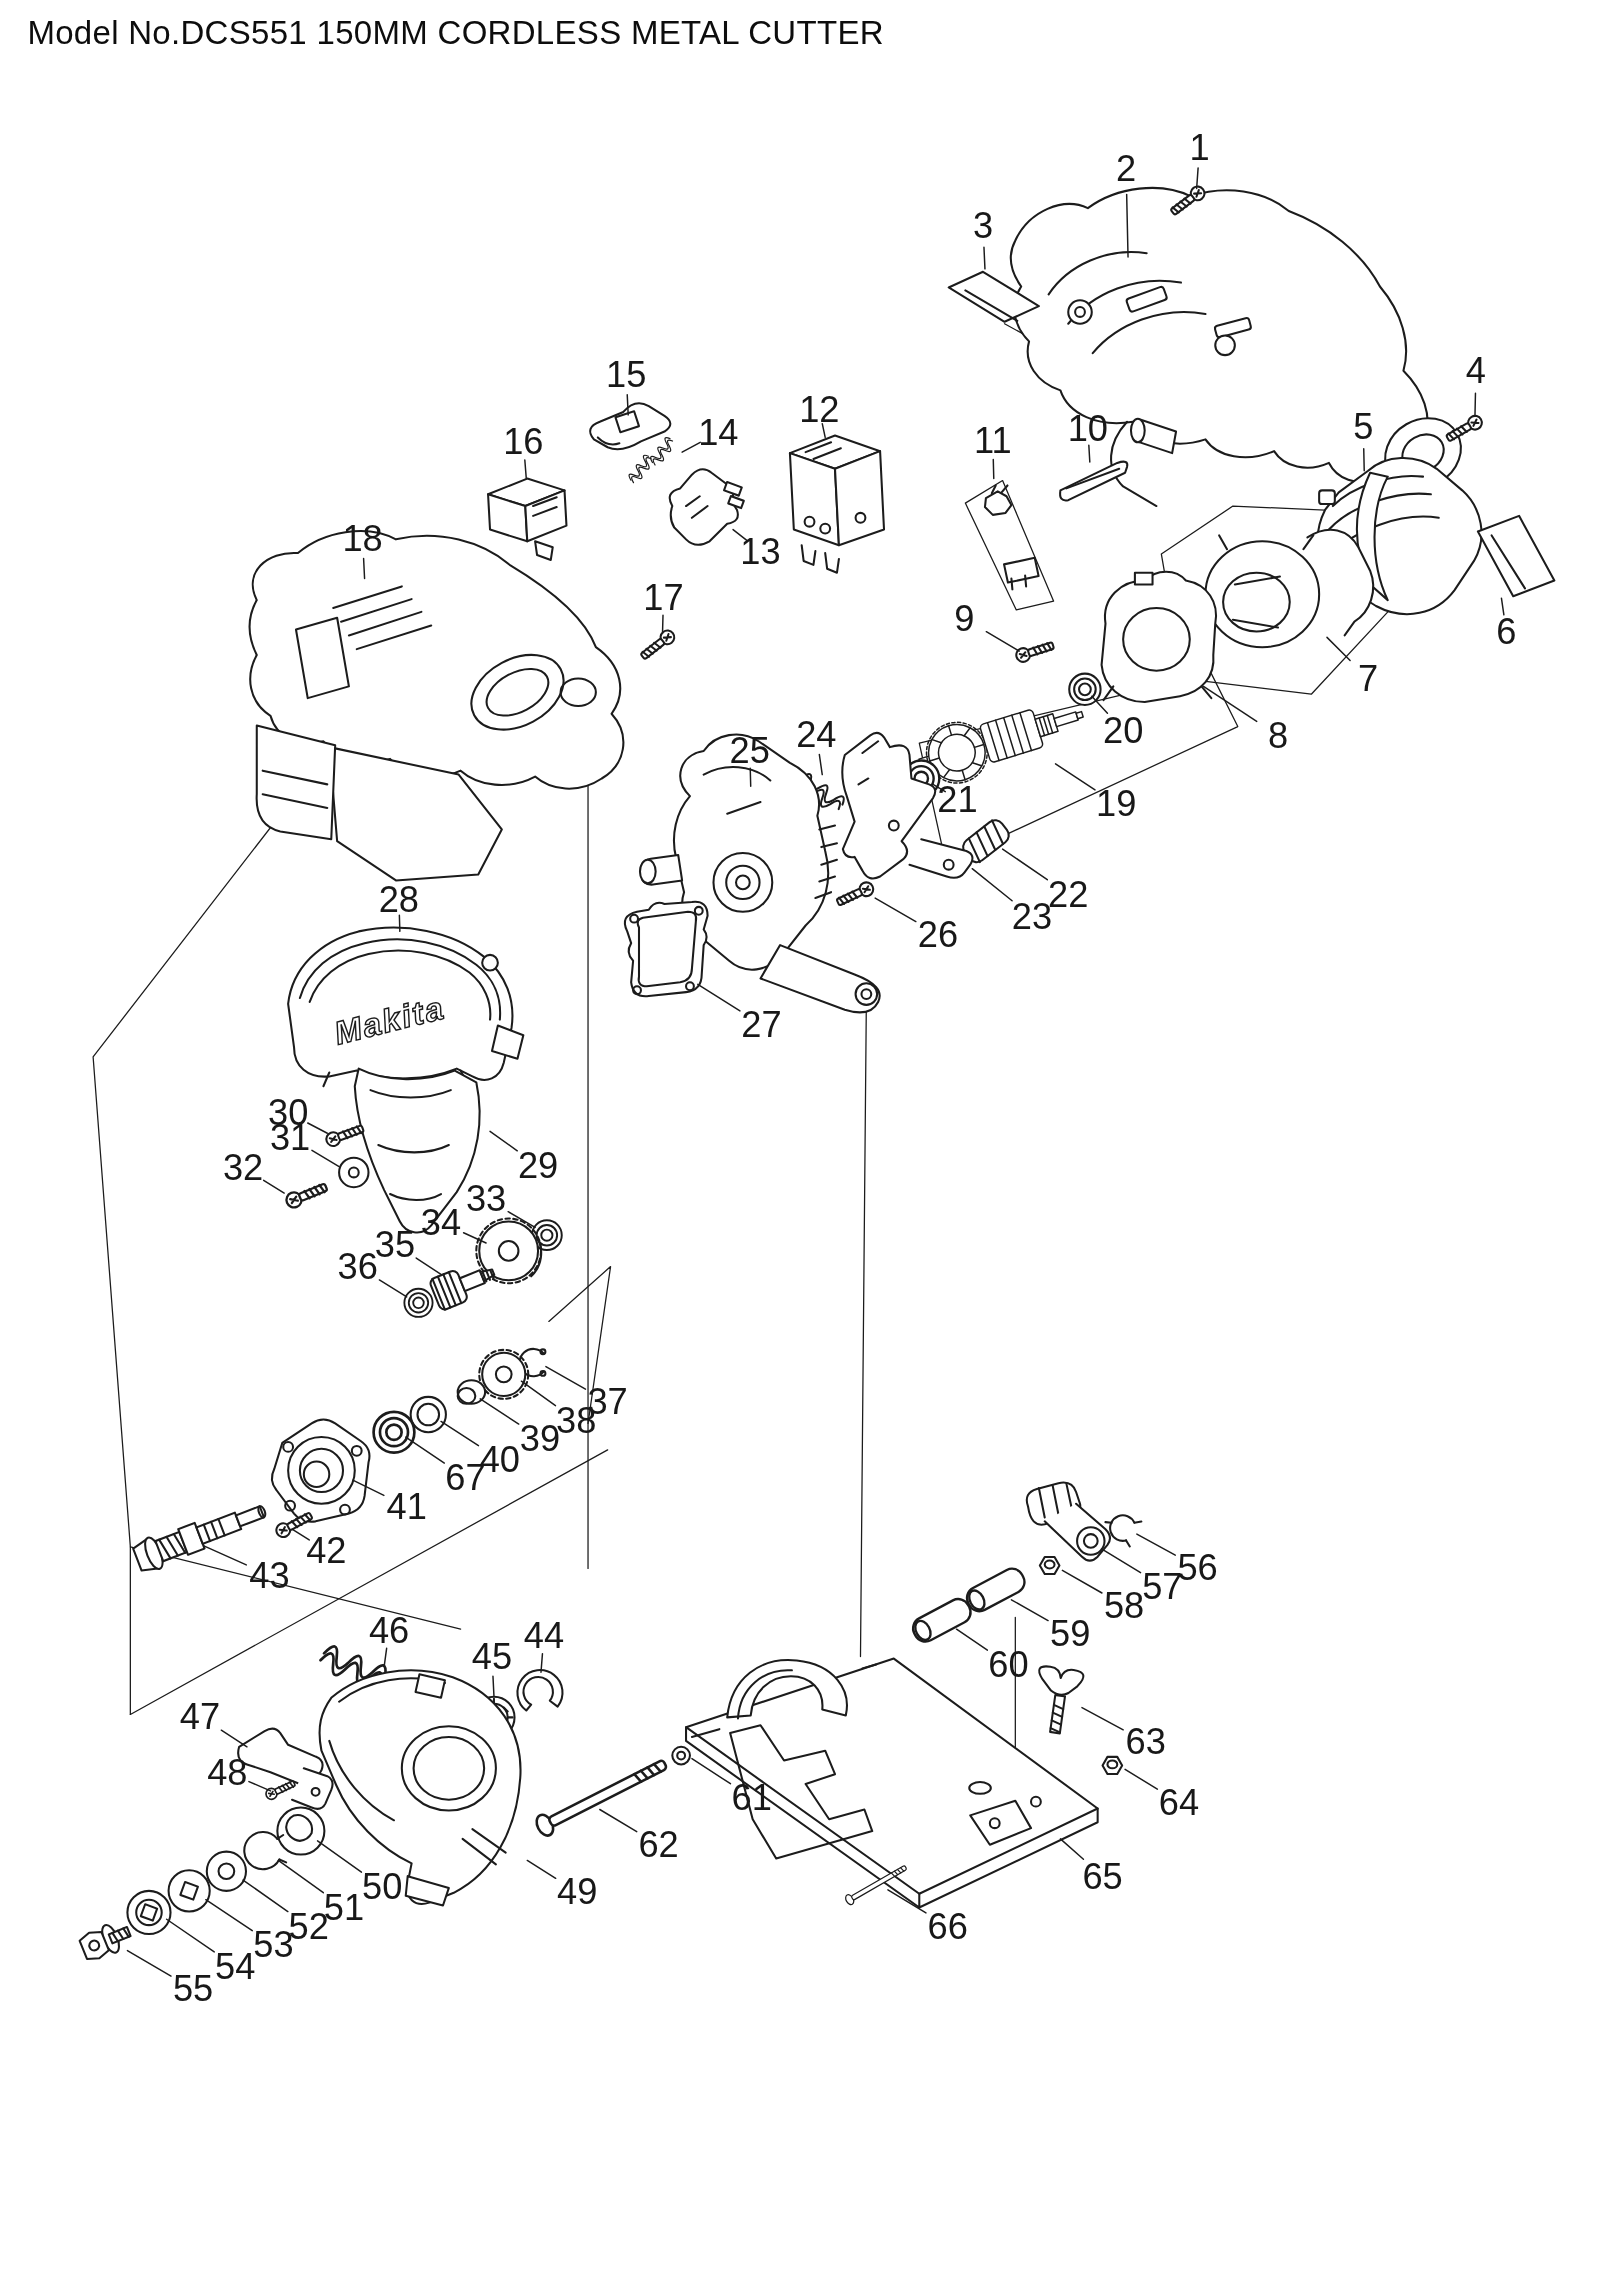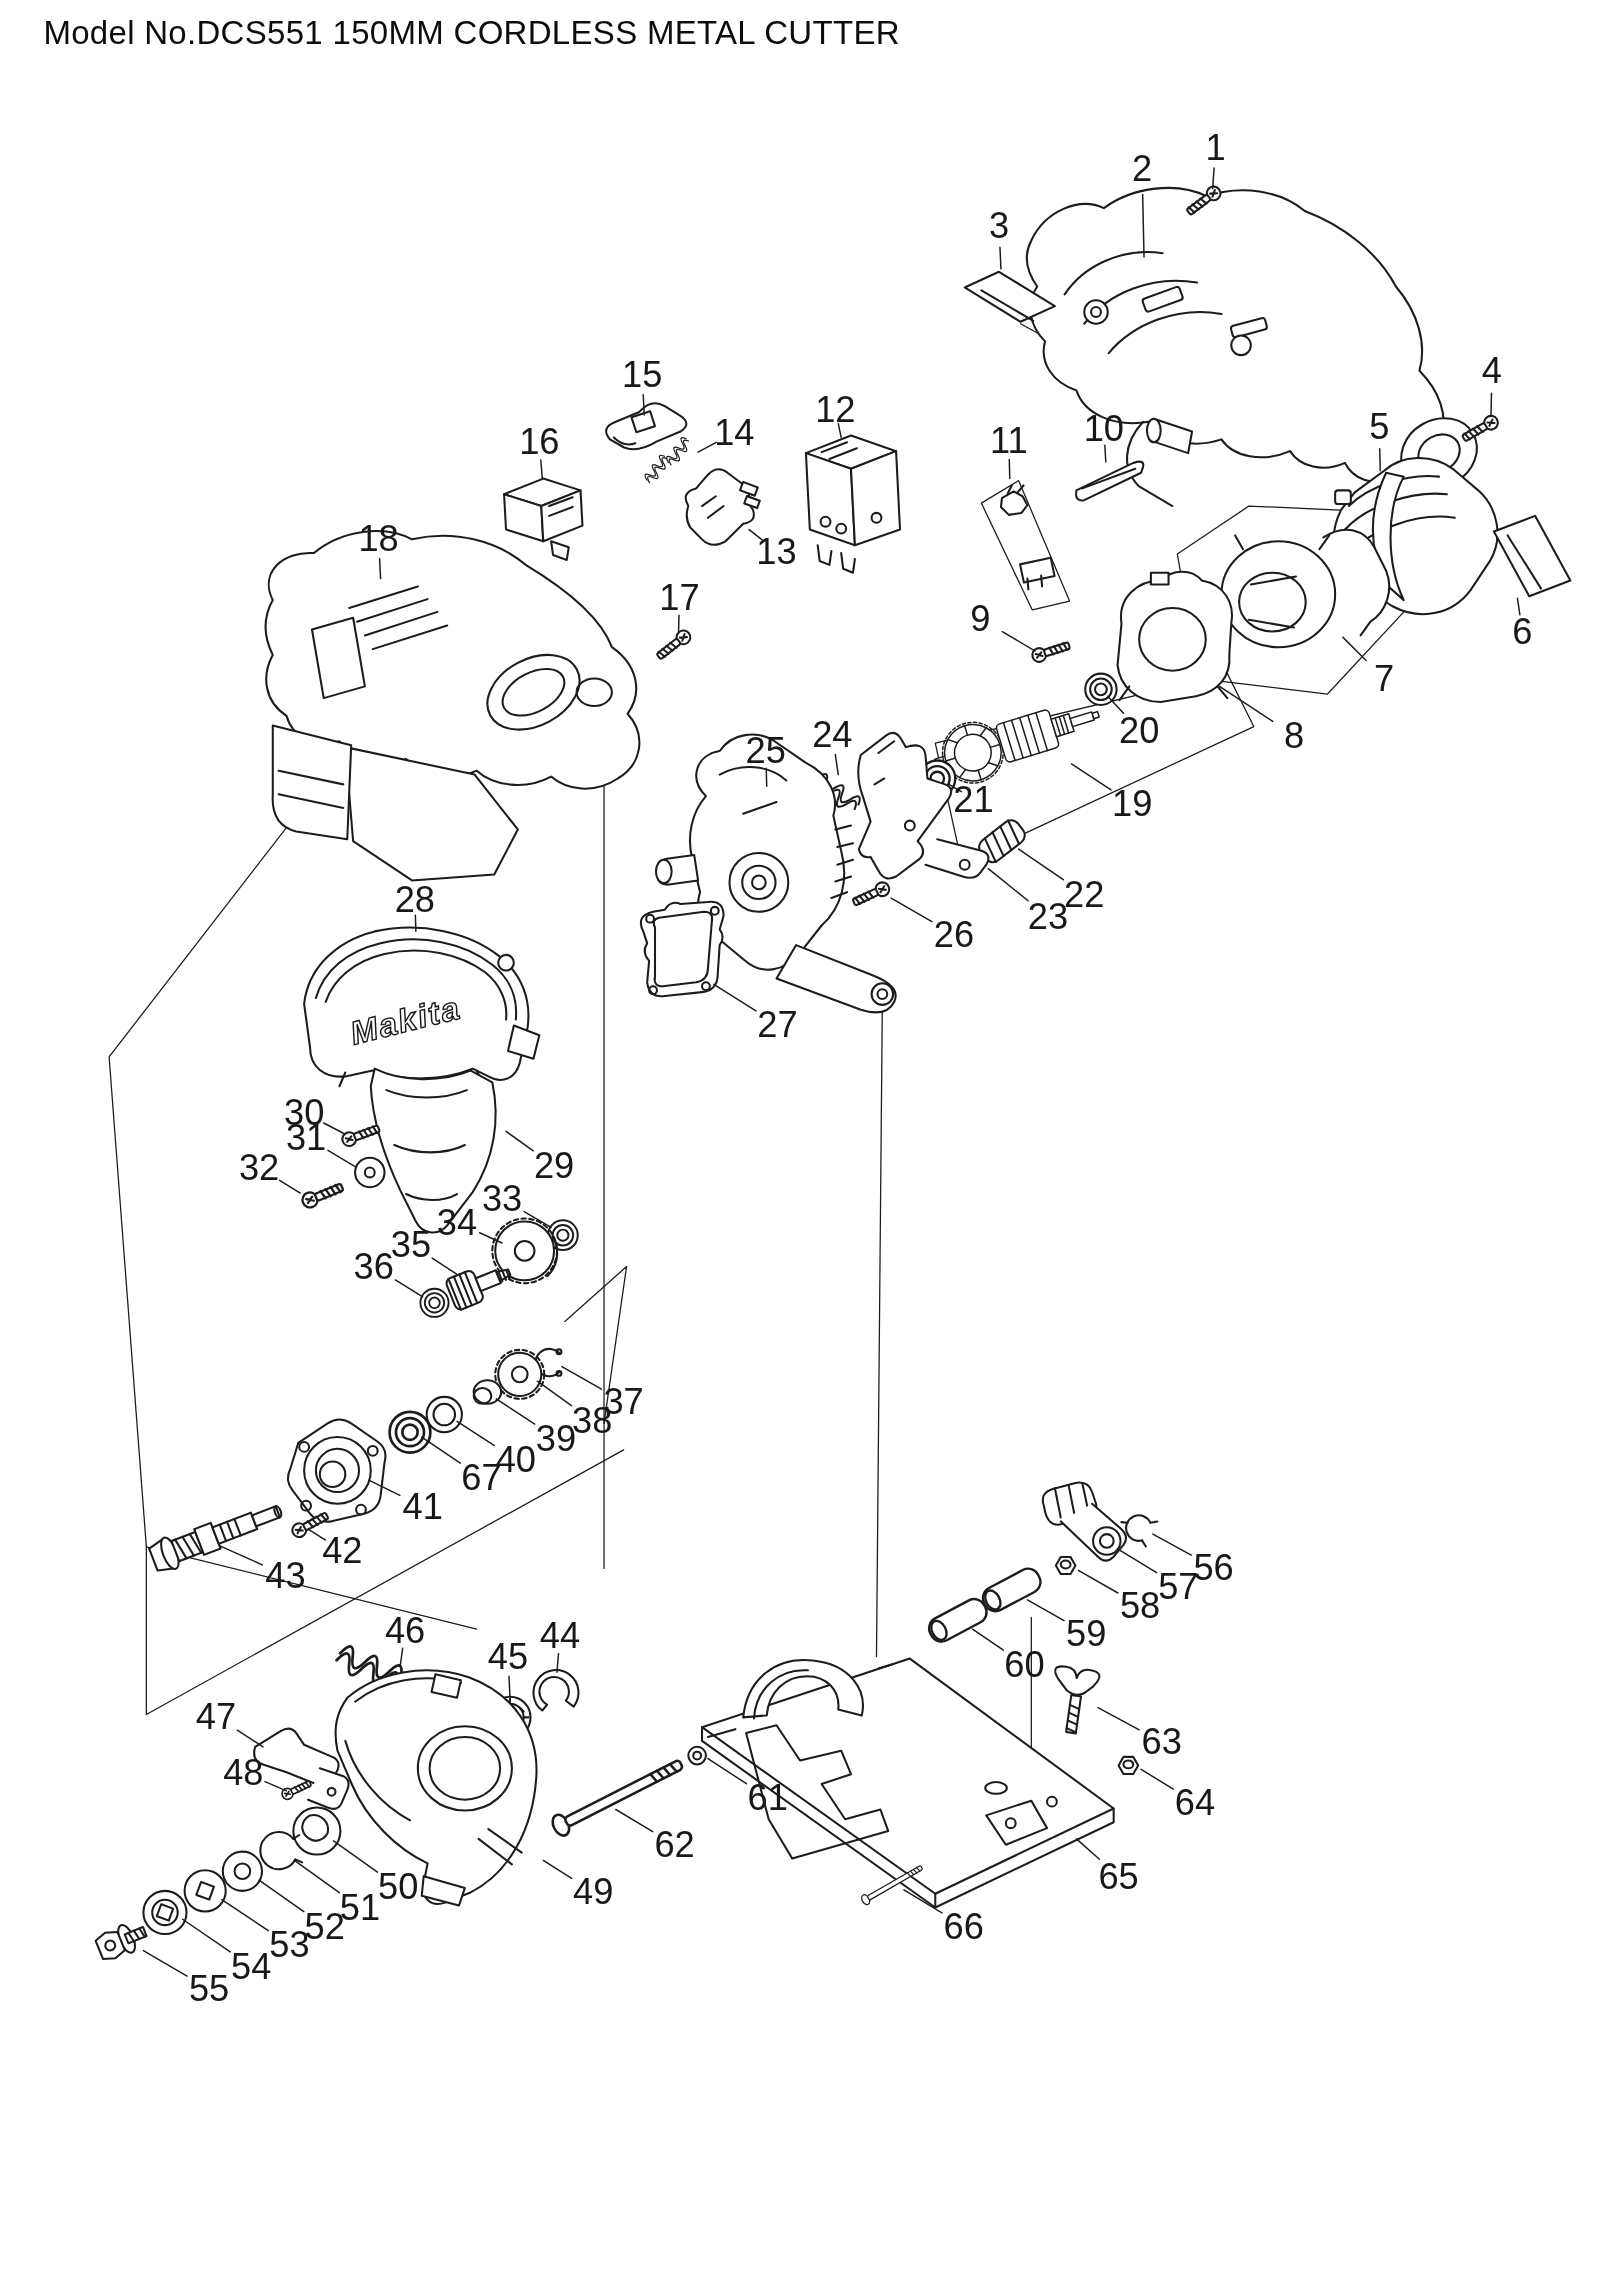--- a/index.html
+++ b/index.html
@@ -1,17 +1,17 @@
 <!DOCTYPE html>
 <html><head>
 <meta charset="utf-8">
 <style>
   html,body{margin:0;padding:0;background:#fff;}
   .page{position:relative;width:1600px;height:2293px;background:#fff;overflow:hidden;
-        font-family:"Liberation Sans",sans-serif;margin-left:16px;}
+        font-family:"Liberation Sans",sans-serif;}
   .title{position:absolute;left:27.4px;top:13.7px;margin:0;font-size:33px;font-weight:400;
          color:#0d0d0d;letter-spacing:0.3px;white-space:nowrap;}
   svg.art{position:absolute;left:0;top:0;}
   .art path,.art rect,.art circle,.art ellipse,.art polygon,.art polyline,.art line{
      fill:none;stroke:#1c1c1c;stroke-width:2.1;stroke-linecap:round;stroke-linejoin:round;}
   .art .w{fill:#ffffff;}
   .art .thin{stroke-width:1.3;}
   .art .leader{stroke-width:1.5;}
   .art .teeth{stroke-dasharray:4.5 3.5;}
   .art text{stroke:none;fill:#181818;}

